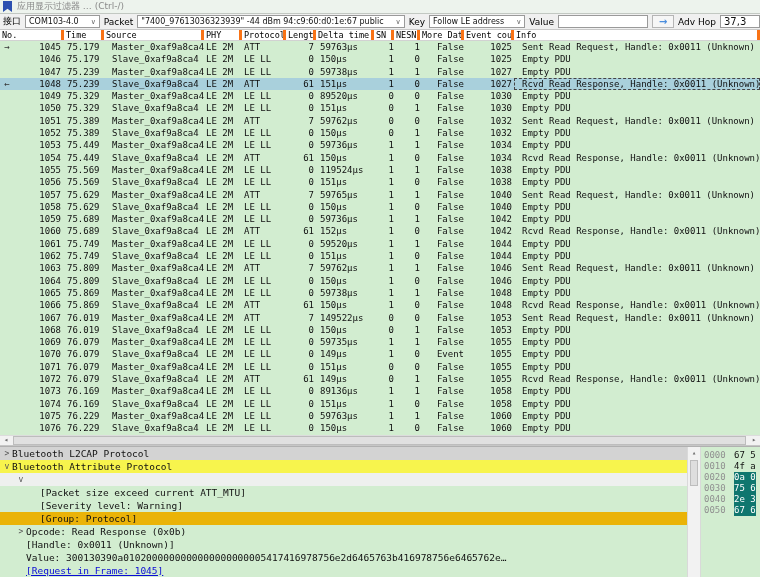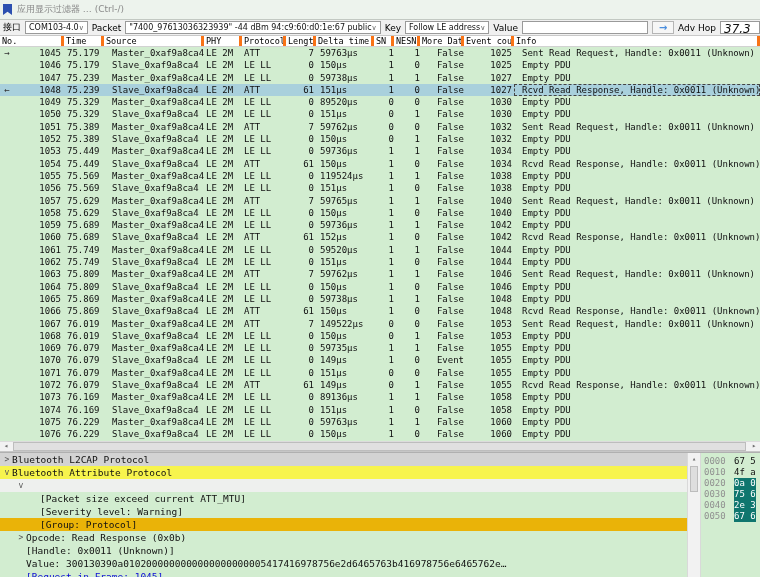--- a/index.html
+++ b/index.html
@@ -5,48 +5,48 @@
   * { box-sizing: border-box; margin: 0; padding: 0; }
   html,body { background:#777; }
   #app {
     position: relative; width: 760px; height: 577px;
     background: #ffffff; overflow: hidden;
     font-family: "DejaVu Sans Mono", monospace;
     color: #111;
   }
   
   .filter-bar {
-    height: 20px; display: flex; align-items: center;
+    height: 14px; display: flex; align-items: center;
     background: #edf3ed; border-bottom: 1px solid #c2c8c2;
   }
   .bookmark-icon {
     width: 9px; height: 11px; margin: 0 5px 0 3px; background: #2c50b0;
     clip-path: polygon(0 0, 100% 0, 100% 100%, 50% 70%, 0 100%);
   }
   .filter-placeholder {
     color: #8a8a8a; font-size: 9px; font-family: "DejaVu Sans", "Liberation Sans", sans-serif;
     white-space: nowrap;
   }
   
   .toolbar {
     height: 16px; display: flex; align-items: center; gap: 4px;
     padding: 0 0 0 3px; background: #f0f0f0; border-bottom: 1px solid #c9c9c9;
     font-family: "DejaVu Sans", "Liberation Sans", sans-serif; font-size: 9px;
     white-space: nowrap; overflow: hidden;
   }
   .tb-label { color: #000; flex: 0 0 auto; }
   .combo {
-    display: inline-flex; align-items: center; gap: 0; flex: 0 0 auto;
+    display: inline-flex; align-items: center; gap: 12px; flex: 0 0 auto;
     background: #fff; border: 1px solid #9a9a9a; height: 13px;
     padding: 0 3px; font-size: 8px; color: #111;
   }
   .combo .caret { color: #666; font-size: 7px; }
   .tb-input {
     background: #fff; border: 1px solid #9a9a9a; height: 13px;
-    font-size: 12px; padding: 0 3px; color: #111; overflow: hidden; font-style: italic;
+    font-size: 10px; padding: 0 3px; color: #111; overflow: hidden;
   }
   .value-input { flex: 1 1 120px; min-width: 80px; }
   .hop-input { flex: 0 0 40px; }
   .go-button {
     flex: 0 0 auto; width: 22px; height: 13px; background: #f6f6f6;
     border: 1px solid #b5b5b5; display: flex; align-items: center; justify-content: center;
     color: #4b8ede; font-size: 10px; font-weight: bold; line-height: 1;
   }
   
   .pkt-header {

